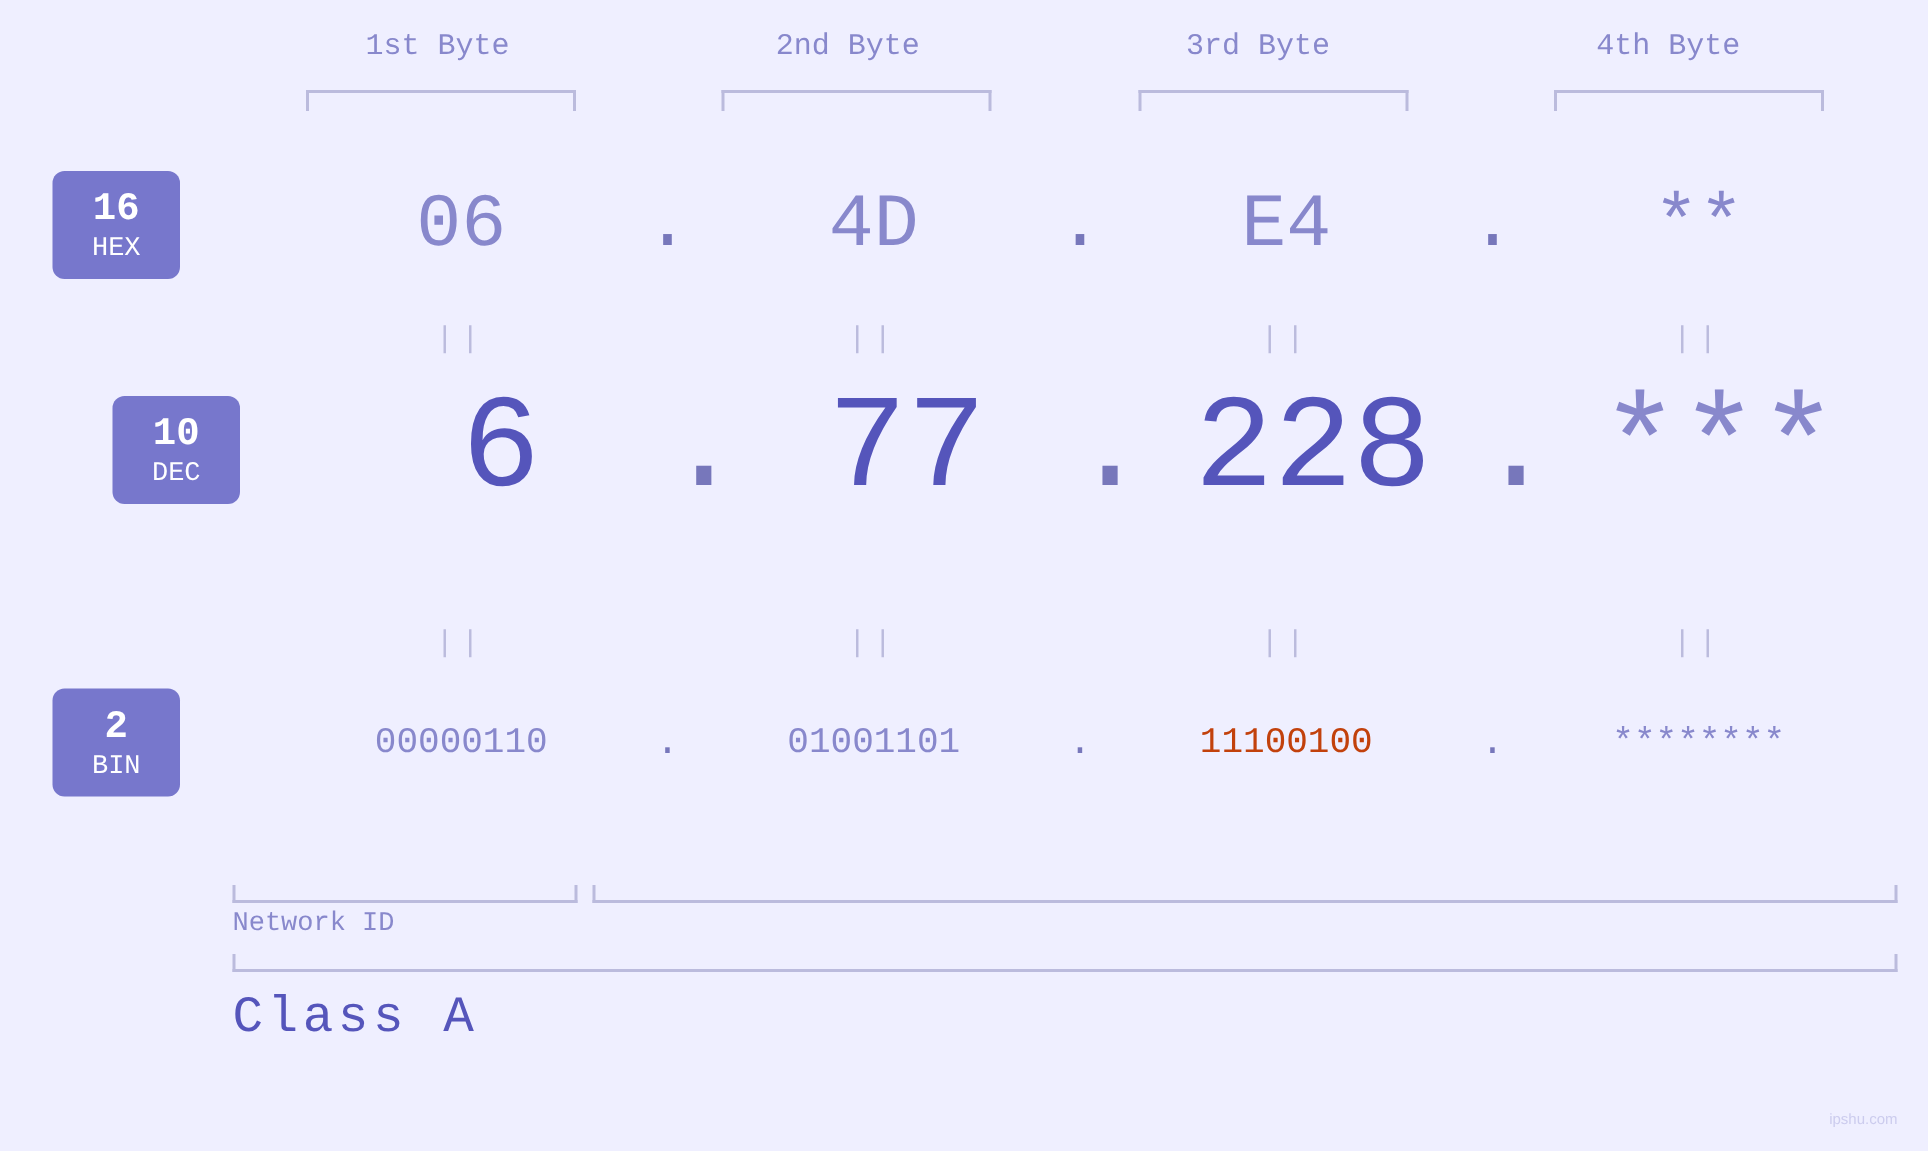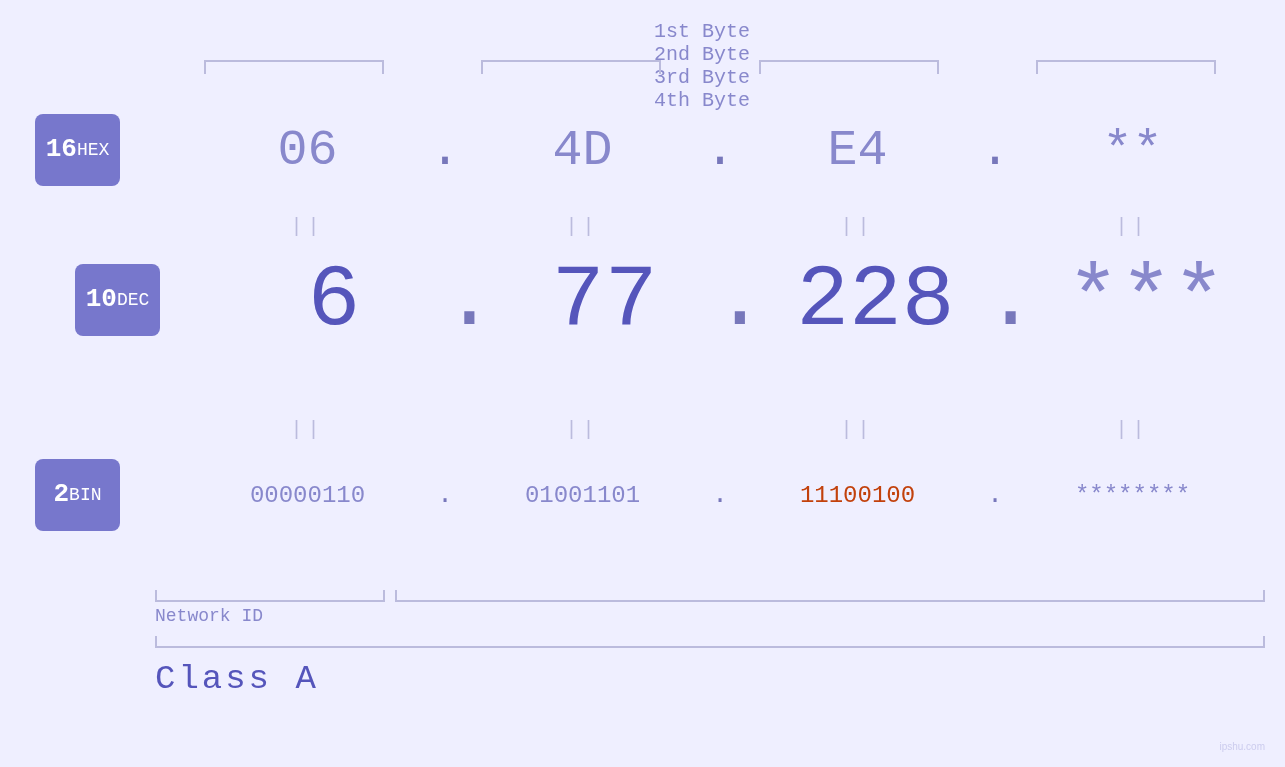--- a/index.html
+++ b/index.html
@@ -10,21 +10,21 @@
       font-family: 'Courier New', Courier, monospace;
       overflow: hidden;
       position: relative;
     }
     .base-badge {
       width: 85px;
       height: 72px;
       background: #7777cc;
       border-radius: 8px;
       display: flex;
-      flex-direction: row;
+      flex-direction: column;
       align-items: center;
       justify-content: center;
       margin-bottom: 0;
     }
     .base-badge .num {
       color: white;
       font-size: 26px;
       font-weight: bold;
       line-height: 1.2;
     }
@@ -45,21 +45,21 @@
     }
 
     
     .full-layout {
       width: 1285px;
       height: 767px;
       position: relative;
       background: #efefff;
     }
 
-    .headers-row { position: absolute; top: 20px; left: 155px; right: 36px; display: flex; flex-direction: column; }
+    .headers-row { position: absolute; top: 20px; left: 155px; right: 36px; display: flex; }
     .hdr { flex: 1; text-align: center; color: #8888cc; font-size: 20px; }
 
     .top-brace { position: absolute; top: 60px; left: 155px; right: 20px; display: flex; }
     .tbr { flex: 1; display: flex; justify-content: center; }
     .tbr-line { width: 180px; border-top: 2px solid #bbbbdd; border-left: 2px solid #bbbbdd; border-right: 2px solid #bbbbdd; height: 14px; }
 
     .row-data {
       display: flex;
       align-items: center;
       height: 80px;

